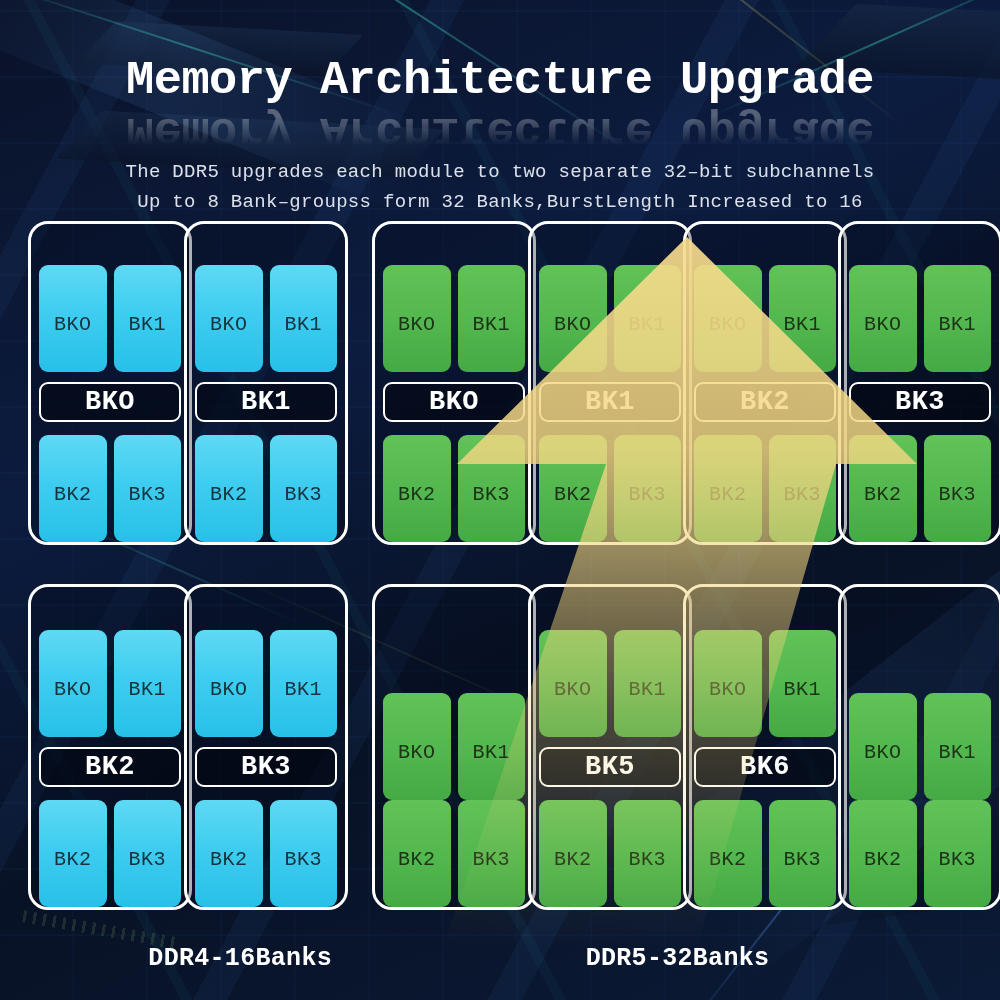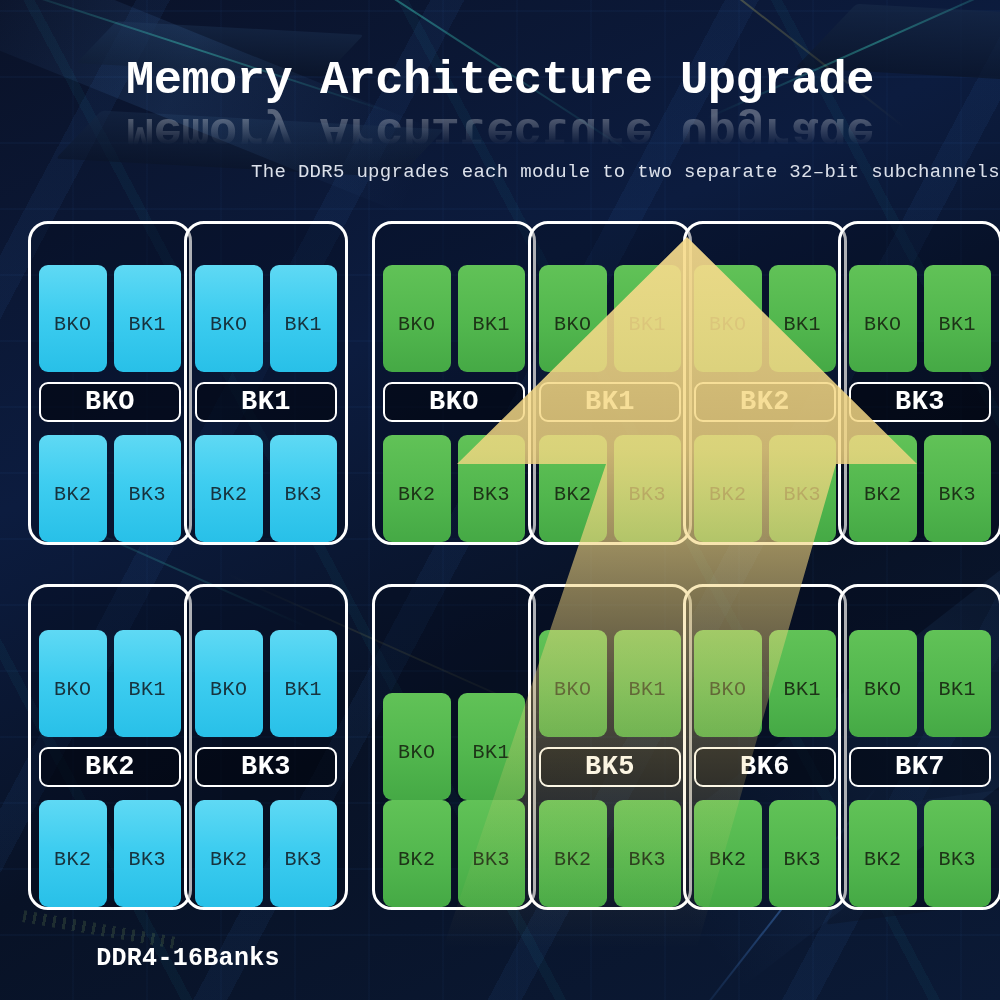--- a/index.html
+++ b/index.html
@@ -25,21 +25,21 @@
         background:repeating-linear-gradient(90deg,rgba(150,190,100,0.35) 0 3px,transparent 3px 10px);}
 
   
   .title{position:absolute;top:56px;left:0;width:1000px;text-align:center;
          font-size:47px;line-height:50px;font-weight:700;color:#ffffff;letter-spacing:-0.5px;z-index:8;}
   .title-reflect{position:absolute;top:106px;left:0;width:1000px;text-align:center;
          font-size:47px;line-height:50px;font-weight:700;letter-spacing:-0.5px;color:#ffffff;
          transform:scaleY(-1);opacity:.30;z-index:7;
          -webkit-mask-image:linear-gradient(0deg,rgba(0,0,0,1) 20%,rgba(0,0,0,0) 78%);
          mask-image:linear-gradient(0deg,rgba(0,0,0,1) 20%,rgba(0,0,0,0) 78%);}
-  .sub{position:absolute;left:0;width:1000px;text-align:right;color:#dbe0ea;
+  .sub{position:absolute;left:0;width:1000px;text-align:center;color:#dbe0ea;
        font-size:19px;letter-spacing:0.3px;z-index:8;}
   .sub1{top:161px;}
   .sub2{top:191px;}
 
   
   .group{position:absolute;width:164px;height:324px;box-sizing:border-box;
          border:3px solid #ffffff;border-radius:20px;background:rgba(3,9,24,0.32);
          display:flex;flex-direction:column;padding:16px 8px 0;z-index:2;justify-content:flex-end;}
   .grp-bottom{height:326px;}
   .chip-row{display:flex;gap:7px;height:107px;flex:none;}
@@ -56,21 +56,21 @@
   .d4-0{left:28px;top:221px;}  .d4-1{left:184px;top:221px;}
   .d4-2{left:28px;top:584px;}  .d4-3{left:184px;top:584px;}
   .d5-0{left:372px;top:221px;} .d5-1{left:528px;top:221px;}
   .d5-2{left:683px;top:221px;} .d5-3{left:838px;top:221px;}
   .d5-4{left:372px;top:584px;} .d5-5{left:528px;top:584px;}
   .d5-6{left:683px;top:584px;} .d5-7{left:838px;top:584px;}
 
   
   .caption{position:absolute;top:944px;text-align:center;color:#ffffff;
            font-size:25px;font-weight:700;letter-spacing:0.3px;z-index:8;}
-  .cap-ddr4{left:32px;width:312px;}
+  .cap-ddr4{left:20px;width:312px;text-align:right;}
   .cap-ddr5{left:372px;width:611px;}
 
   
   .arrow{position:absolute;left:443px;top:237px;width:474px;height:711px;z-index:5;pointer-events:none;
     clip-path:polygon(244px 0px,474px 227px,393px 227px,254px 711px,0px 711px,163px 227px,14px 227px);
     background:linear-gradient(180deg,
       rgba(246,219,140,0.92) 0%,
       rgba(244,215,130,0.82) 30%,
       rgba(242,212,124,0.55) 48%,
       rgba(240,210,120,0.30) 66%,
@@ -95,20 +95,21 @@
   <div class="trace gold" style="left:520px;top:-6px;width:430px;transform:rotate(38deg);"></div>
   <div class="trace" style="left:690px;top:40px;width:380px;transform:rotate(-24deg);"></div>
   <div class="trace blue" style="left:620px;top:910px;width:320px;transform:rotate(-52deg);"></div>
   <div class="trace" style="left:20px;top:565px;width:300px;transform:rotate(24deg);opacity:.5;"></div>
   <div class="trace gold" style="left:210px;top:650px;width:380px;transform:rotate(24deg);opacity:.5;"></div>
   <div class="pins" style="left:22px;top:924px;width:160px;transform:rotate(10deg);"></div>
 
   <div class="title">Memory Architecture Upgrade</div>
   <div class="title-reflect">Memory Architecture Upgrade</div>
   <div class="sub sub1">The DDR5 upgrades each module to two separate 32–bit subchannels</div>
+  <div class="sub sub2">Up to 8 Bank–groupss form 32 Banks,BurstLength Increased to 16</div>
 
   <div class="group d4-0">
     <div class="chip-row">
       <div class="chip cyan">
           <span>BKO</span>
         </div>
       <div class="chip cyan">
           <span>BK1</span>
         </div>
     </div>
@@ -344,30 +345,28 @@
 
   <div class="group grp-bottom d5-7">
     <div class="chip-row">
       <div class="chip green">
           <span>BKO</span>
         </div>
       <div class="chip green">
           <span>BK1</span>
         </div>
     </div>
-    <div class="group-bar">
-        <span>BK7</span>
-      </div>
     <div class="chip-row">
       <div class="chip green">
           <span>BK2</span>
         </div>
       <div class="chip green">
           <span>BK3</span>
         </div>
     </div>
   </div>
 
   <div class="arrow"></div>
 
   <div class="caption cap-ddr4">DDR4-16Banks</div>
+  <div class="caption cap-ddr5">DDR5-32Banks</div>
 
 </div>
 
 </body></html>

